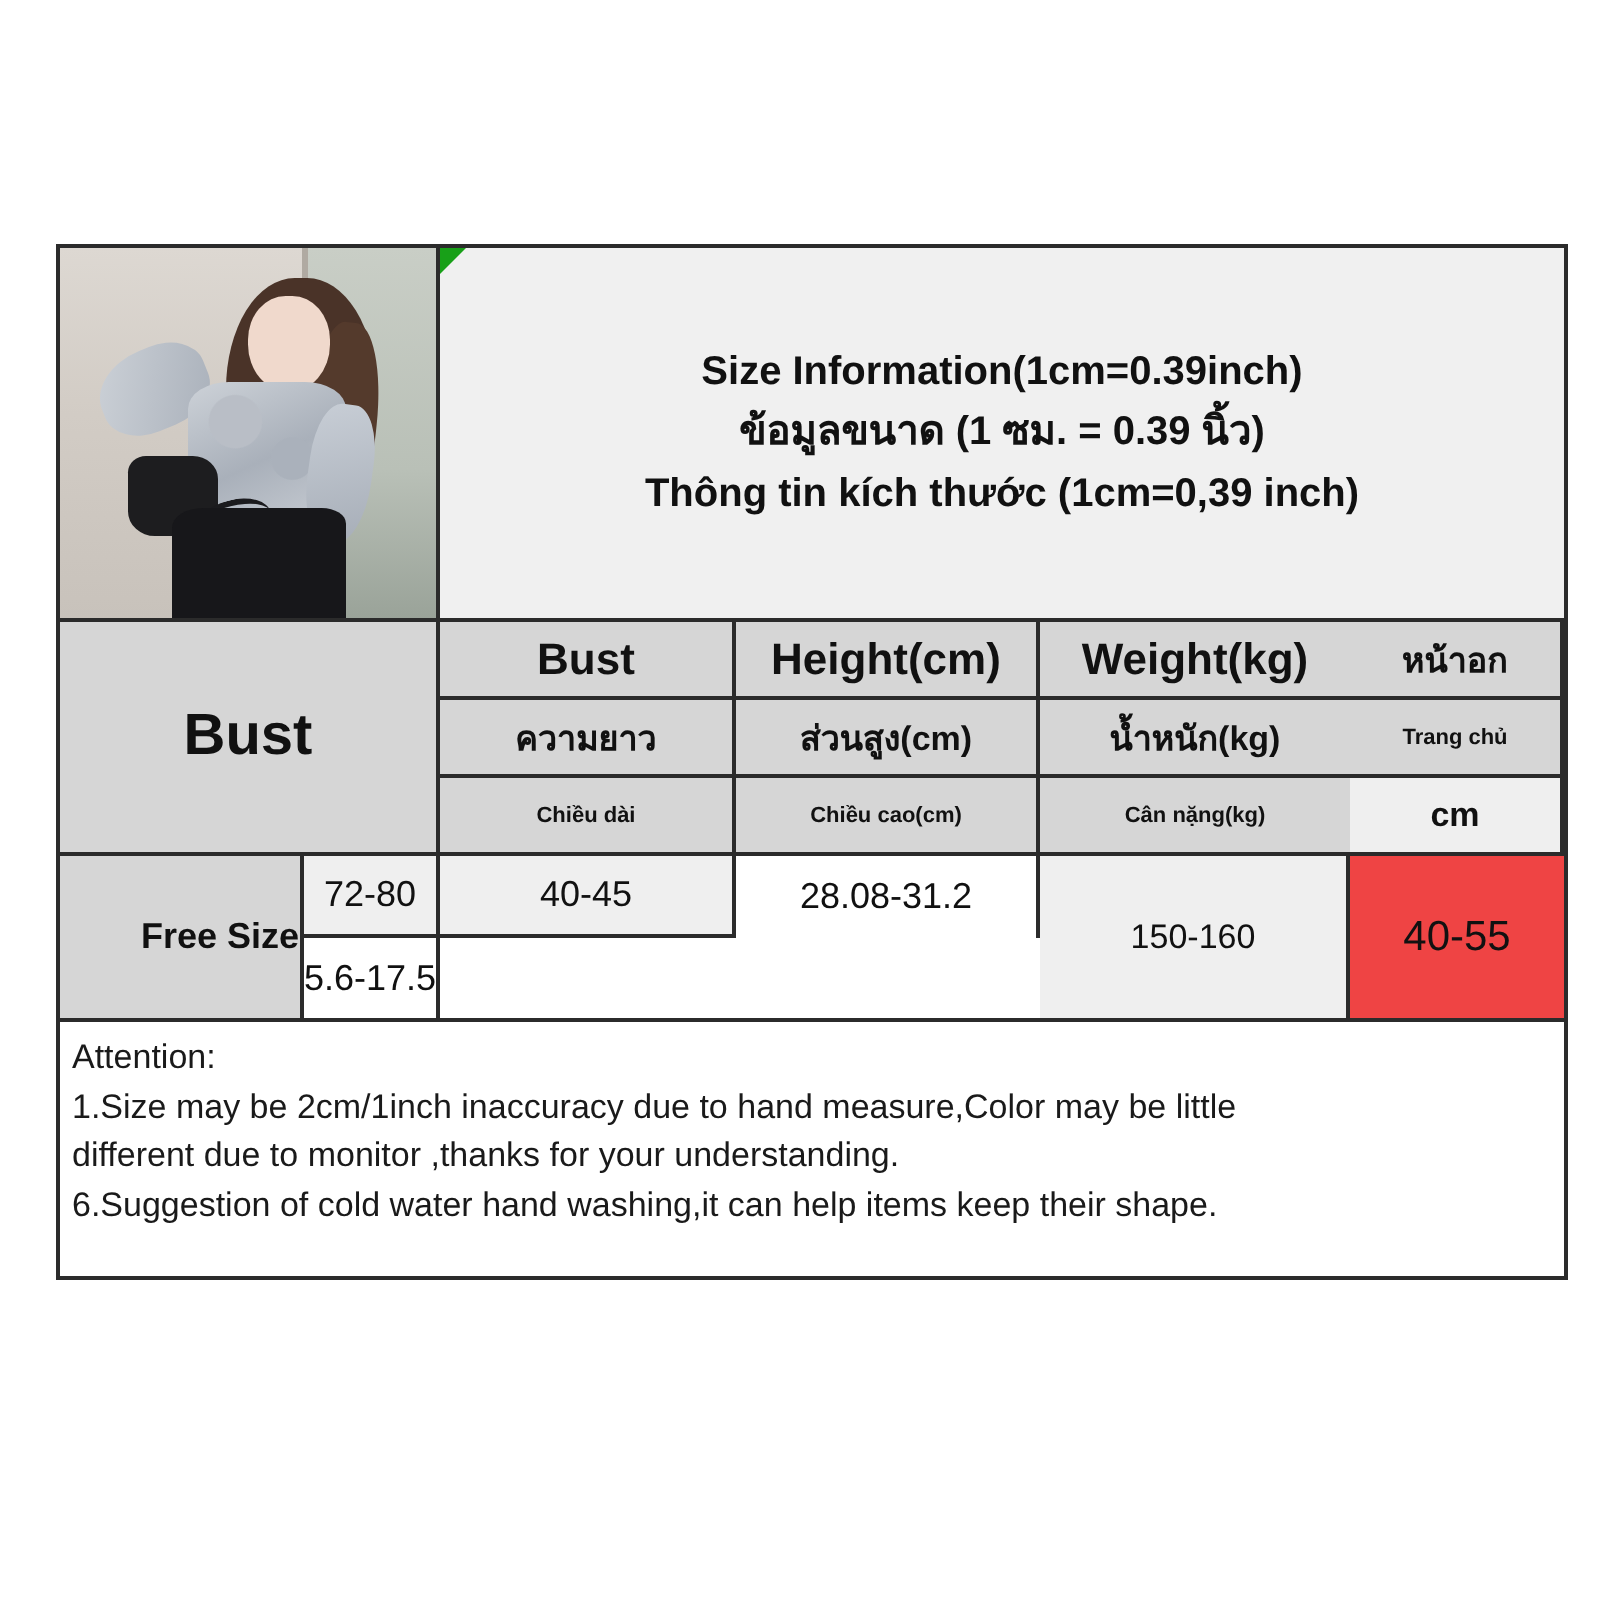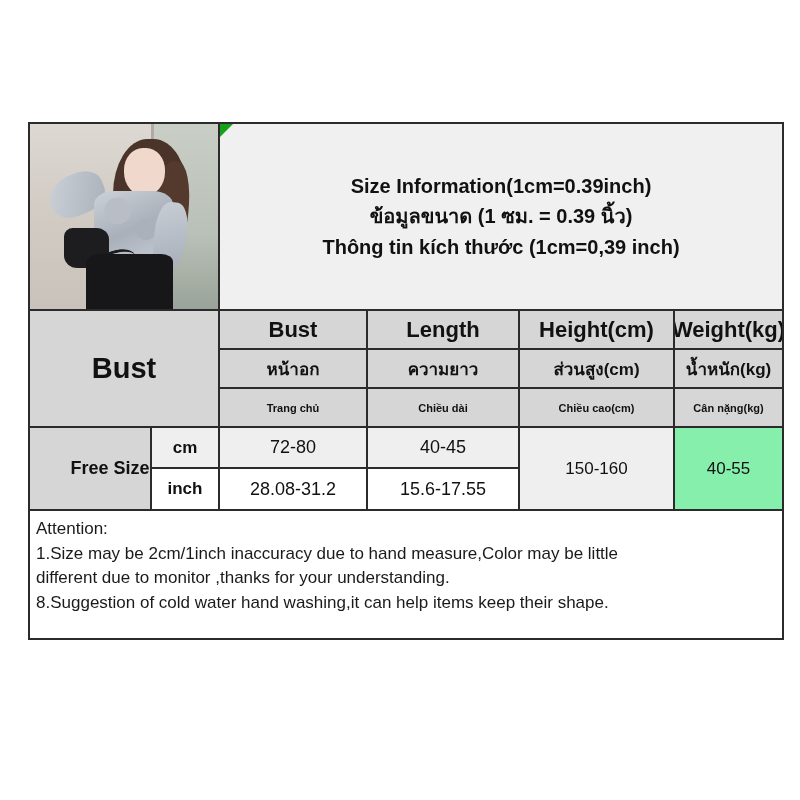--- a/index.html
+++ b/index.html
@@ -211,22 +211,22 @@
     grid-column: 5 / 6;
     grid-row: 4 / 6;
     background: #efefef;
     font-size: 17px;
     font-weight: normal;
     border-bottom: none;
   }
   .cell.weight-val {
     grid-column: 6 / 7;
     grid-row: 4 / 6;
-    background: #86efac;
-    font-size: 17px;
+    background: #ef4444;
+    font-size: 21px;
     font-weight: normal;
     border-right: none;
     border-bottom: none;
   }
   .cell.unit-cm, .cell.unit-inch { font-size: 17px; }
   .cell.data { font-weight: normal; font-size: 18px; }
   .row5 { border-bottom: none; }
 
   .cell.th { font-size: 17px; }
   .cell.vi { font-size: 11px; }
@@ -276,48 +276,46 @@
         <div class="title-line">ข้อมูลขนาด (1 ซม. = 0.39 นิ้ว)</div>
         <div class="title-line">Thông tin kích thước (1cm=0,39 inch)</div>
       </div>
 
     </div>
 
     <div class="grid">
 
       <div class="cell size-label">Bust</div>
       <div class="cell head">Bust</div>
-      <div class="cell head">Length</div>
       <div class="cell head">Height(cm)</div>
       <div class="cell head lastcol">Weight(kg)</div>
 
       <div class="cell head th">หน้าอก</div>
       <div class="cell head th">ความยาว</div>
       <div class="cell head th">ส่วนสูง(cm)</div>
       <div class="cell head th lastcol">น้ำหนัก(kg)</div>
 
       <div class="cell head vi">Trang chủ</div>
       <div class="cell head vi">Chiều dài</div>
       <div class="cell head vi">Chiều cao(cm)</div>
       <div class="cell head vi lastcol">Cân nặng(kg)</div>
 
       <div class="cell free-size">Free Size</div>
       <div class="cell unit-cm shade">cm</div>
       <div class="cell data shade">72-80</div>
       <div class="cell data shade">40-45</div>
       <div class="cell height-val">150-160</div>
       <div class="cell weight-val">40-55</div>
 
-      <div class="cell unit-inch white row5">inch</div>
       <div class="cell data white row5">28.08-31.2</div>
       <div class="cell data white row5">15.6-17.55</div>
 
     </div>
 
     <div class="attention">
       <div class="att-line">Attention:</div>
       <div class="att-line">1.Size may be 2cm/1inch inaccuracy due to hand measure,Color may be little</div>
       <div class="att-line">different due to monitor ,thanks for your understanding.</div>
-      <div class="att-line">8.Suggestion of cold water hand washing,it can help items keep their shape.</div>
+      <div class="att-line">6.Suggestion of cold water hand washing,it can help items keep their shape.</div>
     </div>
 
   </div>
 </div>
 
 </body></html>

